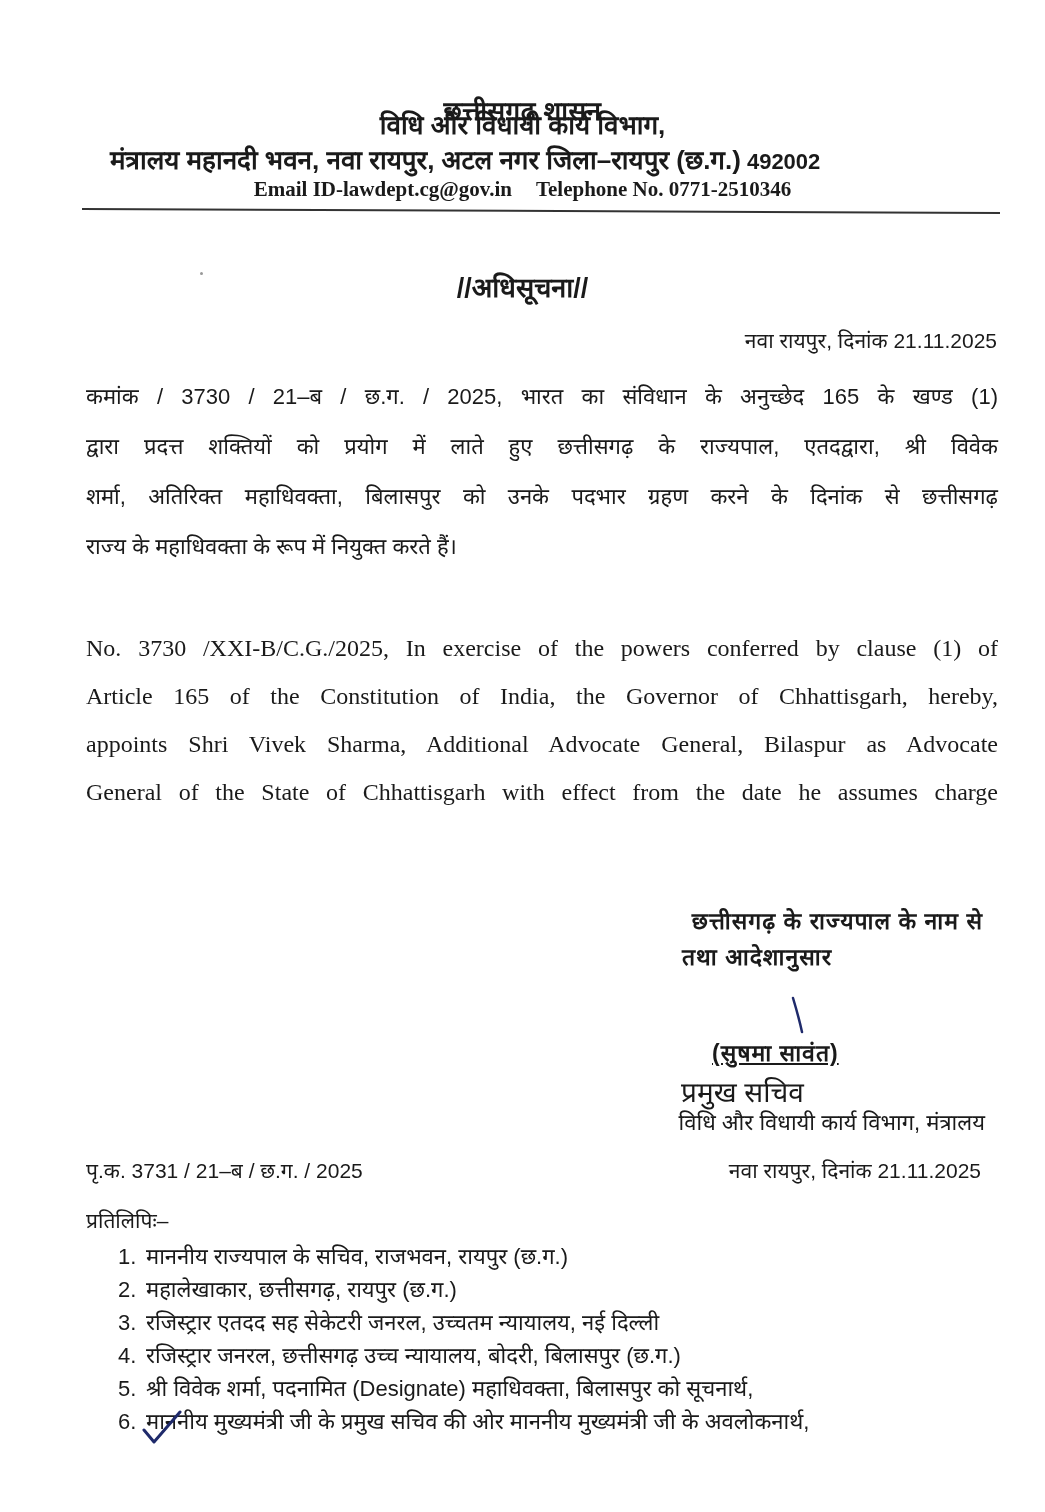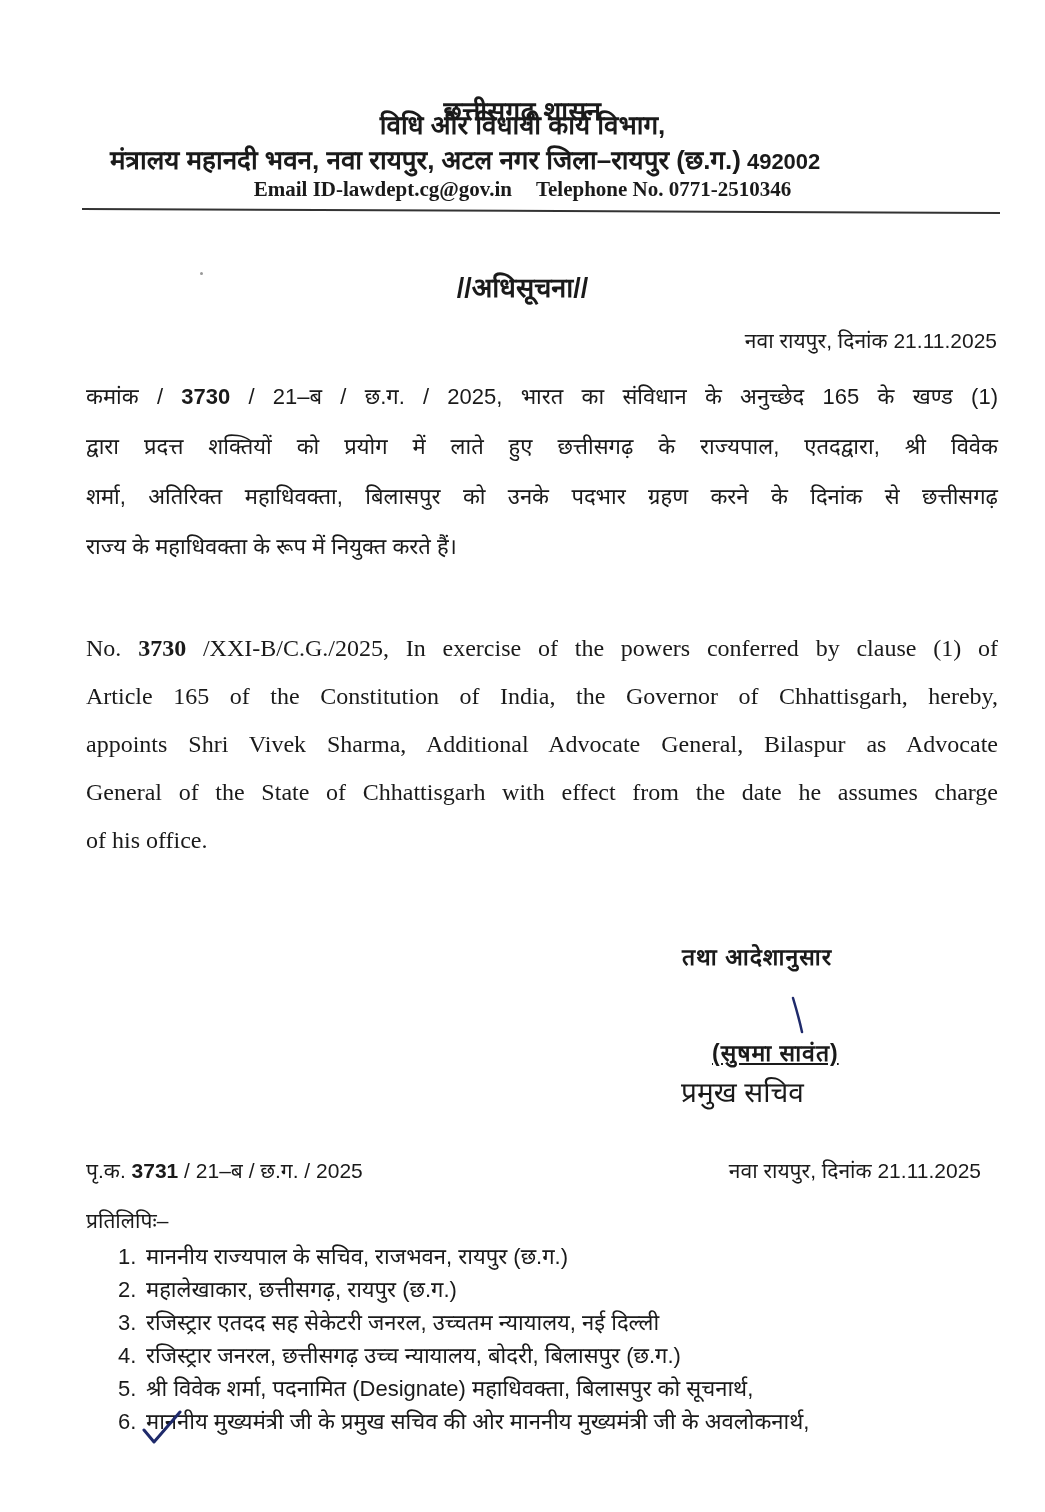--- a/index.html
+++ b/index.html
@@ -150,21 +150,21 @@
       list-style: none;
     }
     .copy-list li { white-space: nowrap; }
     .copy-list .num { display: inline-block; min-width: 28px; }
 
     .tick-mark {
       position: absolute; left: 140px; top: 1410px;
       width: 48px; height: 36px;
     }
 
-    .bold { font-weight: bold; }
+    .bold { font-weight: normal; }
   </style>
 </head>
 <body>
 
 <div class="page">
 
   <div class="abs hdr-line1">छत्तीसगढ़ शासन</div>
   <div class="abs hdr-line2">विधि और विधायी कार्य विभाग,</div>
   <div class="abs hdr-line3">
     <span>मंत्रालय महानदी भवन, नवा रायपुर, अटल नगर जिला–रायपुर (छ.ग.)</span><span class="pin">492002</span>
@@ -184,29 +184,30 @@
     <span class="line">द्वारा प्रदत्त शक्तियों को प्रयोग में लाते हुए छत्तीसगढ़ के राज्यपाल, एतदद्वारा, श्री विवेक</span>
     <span class="line">शर्मा, अतिरिक्त महाधिवक्ता, बिलासपुर को उनके पदभार ग्रहण करने के दिनांक से छत्तीसगढ़</span>
     <span class="line last">राज्य के महाधिवक्ता के रूप में नियुक्त करते हैं।</span>
   </div>
 
   <div class="en-para">
     <span class="line"><span>No. </span><span class="bold">3730</span><span> /XXI-B/C.G./2025, In exercise of the powers conferred by clause (1) of</span></span>
     <span class="line">Article 165 of the Constitution of India, the Governor of Chhattisgarh, hereby,</span>
     <span class="line">appoints Shri Vivek Sharma, Additional Advocate General, Bilaspur as Advocate</span>
     <span class="line">General of the State of Chhattisgarh with effect from the date he assumes charge</span>
-    <span class="line last">of his office.</span>
-  </div>
-
+  </div>
+
+  <div class="abs sig-order1">छत्तीसगढ़ के राज्यपाल के नाम से</div>
   <div class="abs sig-order2">तथा आदेशानुसार</div>
   <svg class="sig-mark" viewBox="0 0 16 40">
     <path d="M3 2 C6 12, 9 22, 12 36" stroke="#1f2a6b" stroke-width="2.5" fill="none" stroke-linecap="round"></path>
   </svg>
   <div class="abs sig-name">(सुषमा सावंत)</div>
   <div class="abs sig-desig">प्रमुख सचिव</div>
+  <div class="abs sig-dept">विधि और विधायी कार्य विभाग, मंत्रालय</div>
 
   <div class="abs pk-left"><span>पृ.क. </span><span class="bold">3731</span><span> / 21–ब / छ.ग. / 2025</span></div>
   <div class="abs pk-right">नवा रायपुर, दिनांक 21.11.2025</div>
 
   <div class="abs copy-label">प्रतिलिपिः–</div>
 
   <ul class="copy-list">
     <li><span class="num">1.</span><span>माननीय राज्यपाल के सचिव, राजभवन, रायपुर (छ.ग.)</span></li>
     <li><span class="num">2.</span><span>महालेखाकार, छत्तीसगढ़, रायपुर (छ.ग.)</span></li>
     <li><span class="num">3.</span><span>रजिस्ट्रार एतदद सह सेकेटरी जनरल, उच्चतम न्यायालय, नई दिल्ली</span></li>

